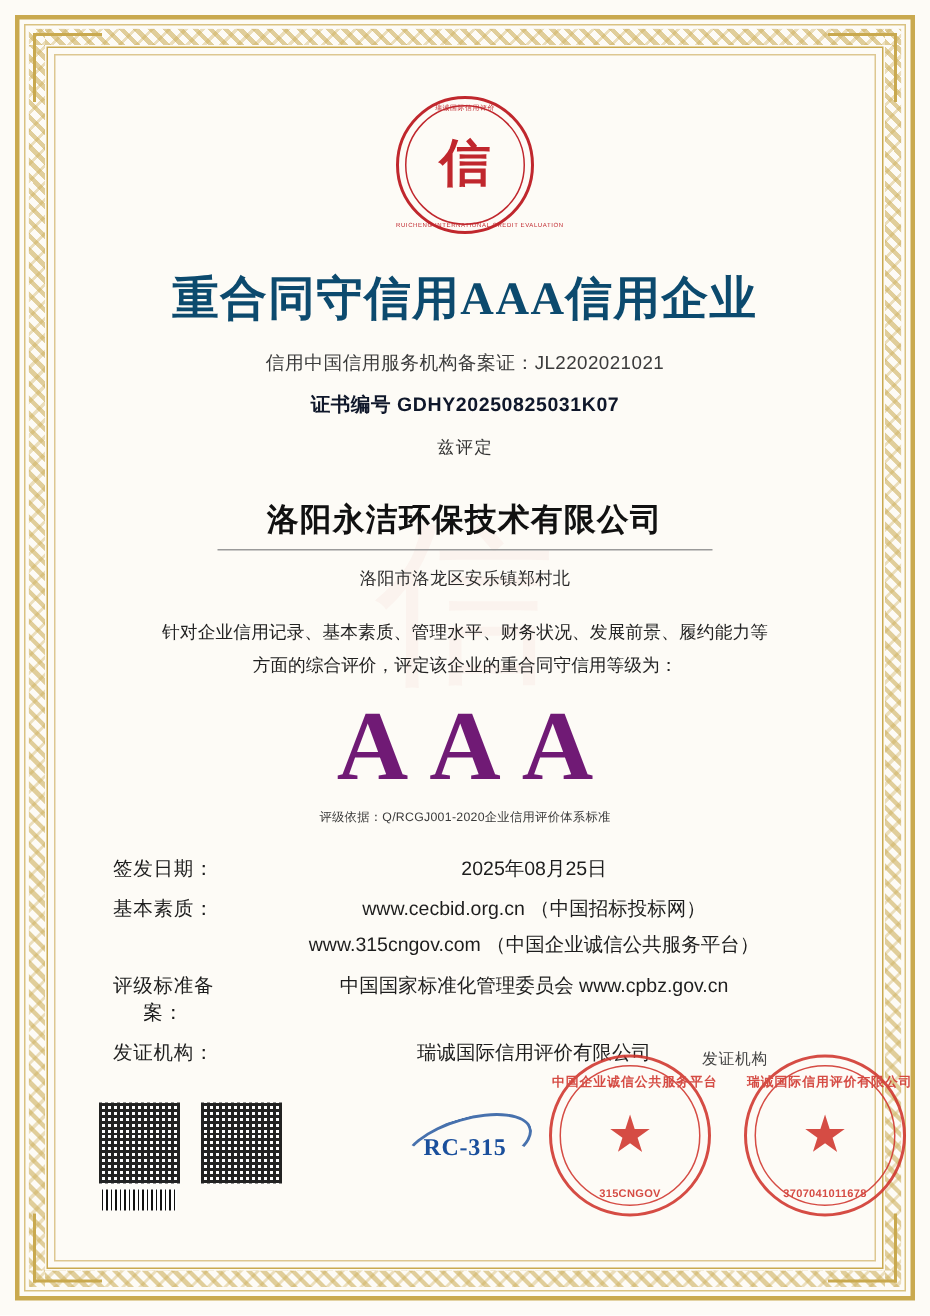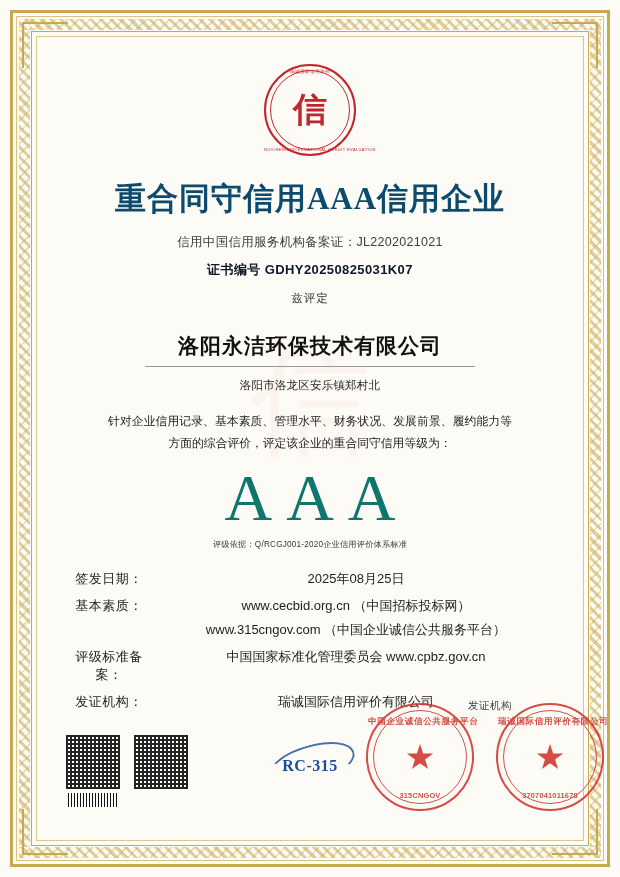--- a/index.html
+++ b/index.html
@@ -210,24 +210,24 @@
     font-size: 11.8px;
     line-height: 1.85;
     color: #222;
     text-align: justify;
     text-align-last: center;
   }
 
   .grade {
     margin-top: 10px;
     font-family: "Liberation Serif", serif;
-    font-weight: normal;
+    font-weight: bold;
     font-size: 66px;
     line-height: 1;
-    color: #0f766e;
+    color: #701a75;
     letter-spacing: 14px;
     text-indent: 14px;
   }
 
   .grade-basis {
     margin-top: 8px;
     font-size: 8.2px;
     color: #3a3a3a;
     letter-spacing: .2px;
   }

